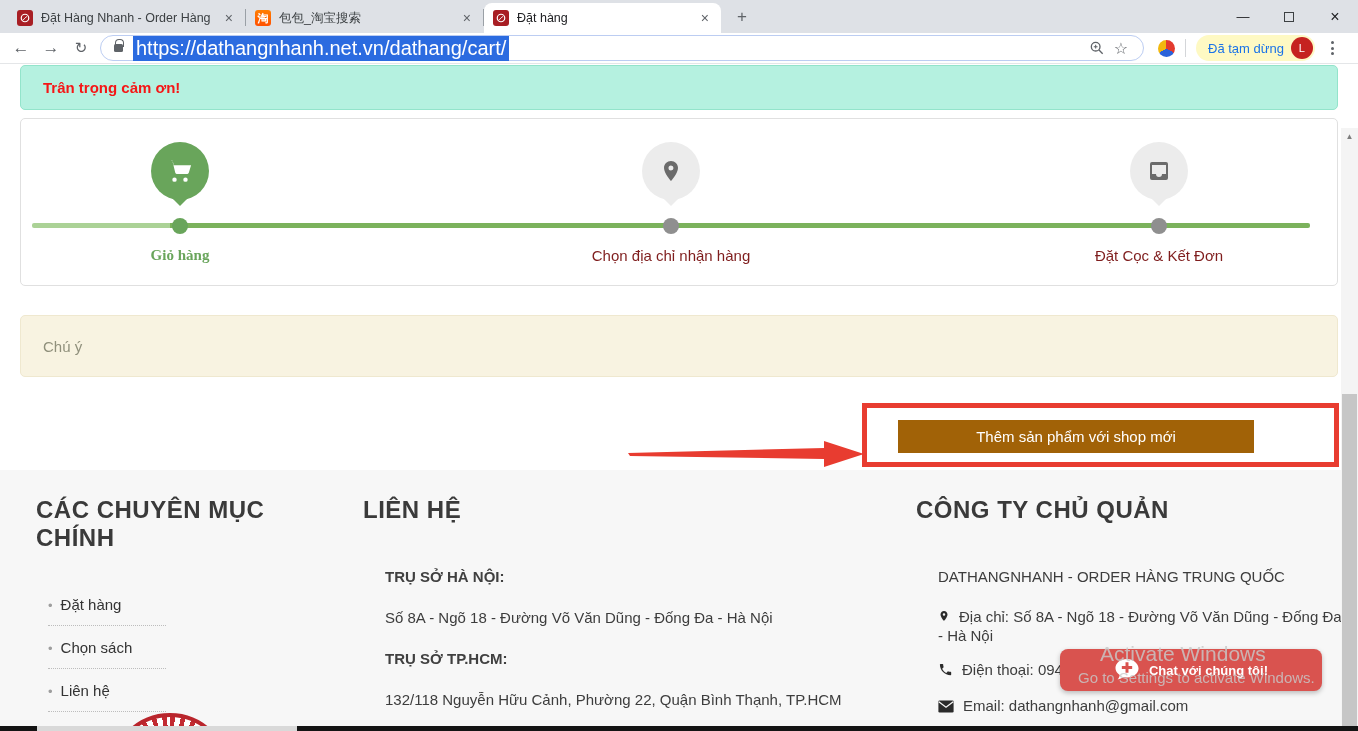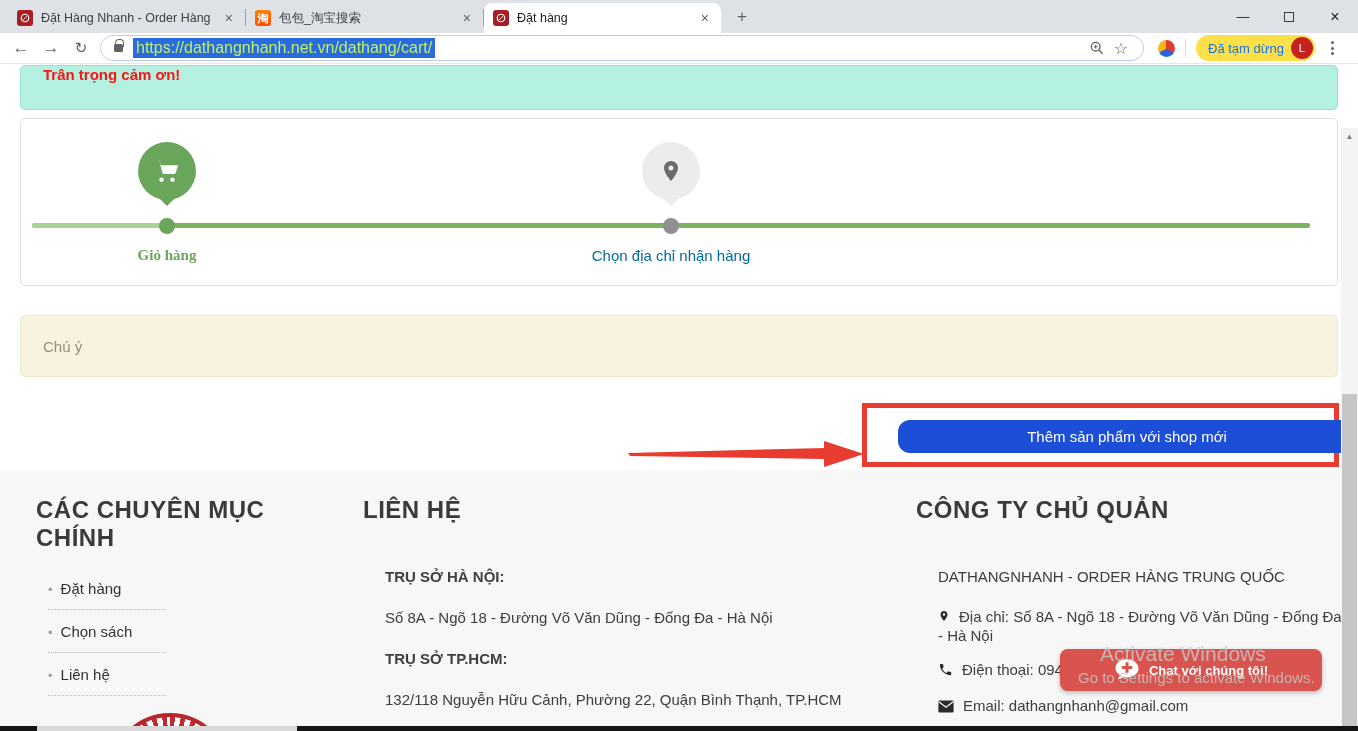--- a/index.html
+++ b/index.html
@@ -34,83 +34,83 @@
   .nav-btn { width:30px; height:28px; display:flex; align-items:center; justify-content:center;
              color:#5f6368; font-size:17px; }
   .nav-btn.reload { font-size:15px; }
   .address-bar { position:relative; margin-left:4px; width:1044px; height:26px;
                  border:1px solid #bccdf2; border-radius:14px; display:flex; align-items:center;
                  padding:0 10px 0 13px; background:#fff; }
   .lock-icon { width:9px; height:8px; background:#5f6368; border-radius:1.5px; position:relative;
                margin-right:10px; flex:none; }
   .lock-icon::before { content:""; position:absolute; left:1px; top:-5px; width:7px; height:7px;
                border:1.6px solid #5f6368; border-bottom:none; border-radius:4px 4px 0 0; }
-  .url-text { background:#2b6be0; color:#bef264; font-size:16px; padding:1px 3px; white-space:nowrap; }
+  .url-text { background:#2b6be0; color:#ffffff; font-size:20px; padding:1px 3px; white-space:nowrap; }
   .addr-spacer { flex:1; }
   .addr-icon { width:24px; height:24px; display:flex; align-items:center; justify-content:center;
                color:#5f6368; }
   .star-glyph { font-size:16px; color:#5f6368; }
   .ext-icon { width:17px; height:17px; border-radius:50%; margin:0 10px 0 14px;
               background:conic-gradient(#e33a2e 0 120deg, #2a62d9 120deg 240deg, #f2b80e 240deg 360deg); }
   .tb-divider { width:1px; height:18px; background:#d4d6d9; }
-  .profile-chip { margin-left:10px; height:26px; background:#fde047; border-radius:13px;
+  .profile-chip { margin-left:10px; height:26px; background:#fef9c3; border-radius:13px;
                   display:flex; align-items:center; gap:7px; padding:0 2px 0 12px; }
   .profile-chip .label { color:#1a73e8; font-size:13px; }
   .avatar { width:22px; height:22px; border-radius:50%; background:#c5221f; color:#fff;
             display:flex; align-items:center; justify-content:center; font-size:11px; }
   .menu-dots { width:24px; height:24px; margin:0 6px 0 6px; display:flex; flex-direction:column;
                align-items:center; justify-content:center; gap:2.5px; }
   .menu-dots i { width:3px; height:3px; border-radius:50%; background:#5f6368; }
 
   
   .viewport { position:absolute; left:0; top:64px; width:1358px; height:662px; background:#fff; }
 
   .alert-success { position:absolute; left:20px; top:1px; width:1318px; height:45px;
                    background:#b5f1e0; border:1px solid #93e4cb; border-radius:5px;
-                   display:flex; padding-left:22px; }
+                   display:flex; align-items:center; padding-left:22px; }
   .alert-success span { color:#f51616; font-weight:bold; font-size:15px; }
 
   .stepper-card { position:absolute; left:20px; top:54px; width:1318px; height:168px;
                   background:#fff; border:1px solid #e0e0e0; border-radius:5px; }
   .step-line { position:absolute; left:11px; right:27px; top:104px; height:5px; border-radius:2px;
                background:linear-gradient(90deg,#abd296 0,#abd296 138px,#7bb25c 138px); }
   .step { position:absolute; top:0; width:280px; text-align:center; }
   .step .bubble { width:58px; height:58px; border-radius:50%; margin:23px auto 0;
                   display:flex; align-items:center; justify-content:center; position:relative; }
   .step .bubble::after { content:""; position:absolute; left:50%; bottom:-14px; margin-left:-8px;
                   border:8px solid transparent; }
   .step.active .bubble { background:#69a55b; }
   .step.active .bubble::after { border-top-color:#69a55b; }
   .step.pending .bubble { background:#ececec; }
   .step.pending .bubble::after { border-top-color:#ececec; }
   .step-dot { position:absolute; top:99px; left:50%; margin-left:-8px; width:16px; height:16px;
               border-radius:50%; }
   .step.active .step-dot { background:#69a55b; }
   .step.pending .step-dot { background:#8f8f8f; }
-  .step-label { position:absolute; top:128px; width:100%; font-size:15px; color:#0369a1; }
+  .step-label { position:absolute; top:128px; width:100%; font-size:15px; color:#7f1d1d; }
   .step.active .step-label { color:#69a55b; font-weight:bold; }
 
   .notice-box { position:absolute; left:20px; top:251px; width:1318px; height:62px;
                 background:#f8f3e1; border:1px solid #efe8cf; border-radius:5px;
                 display:flex; align-items:center; padding-left:22px; }
   .notice-box span { color:#90907c; font-size:15px; }
 
   .annotation-rect { position:absolute; left:862px; top:339px; width:477px; height:64px;
                      border:5px solid #e83c30; z-index:20; }
-  .add-shop-button { position:absolute; left:898px; top:356px; width:458px; height:33px;
-                     background:#1d4ed8; border:none; border-radius:12px; color:#fff; font-size:15px;
+  .add-shop-button { position:absolute; left:898px; top:356px; width:356px; height:33px;
+                     background:#a16207; border:none; border-radius:0; color:#fff; font-size:15px;
                      font-family:"Liberation Sans", sans-serif; z-index:21; }
   .annotation-arrow { position:absolute; left:628px; top:375px; z-index:22; }
 
   
   .footer { position:absolute; left:0; top:406px; width:1358px; height:256px; background:#f7f7f7; }
   .fcol { position:absolute; top:26px; }
   .fcol h2 { font-size:24px; font-weight:bold; color:#3a3a3a; letter-spacing:0.5px; }
   .fcol-1 { left:36px; width:310px; }
-  .links-grid { display:flex; gap:34px; margin-top:28px; padding-left:12px;align-items:center; }
+  .links-grid { display:flex; gap:34px; margin-top:44px; padding-left:12px;align-items:center; }
   .links-col { width:118px; }
   .flink { font-size:15px; color:#333; padding:0 0 12px 0; border-bottom:1px dotted #bdbdbd;
            margin-bottom:13px; white-space:nowrap; }
   .flink .bullet { color:#9e9e9e; margin-right:8px; font-size:13px; }
   .fcol-2 { left:363px; width:470px; }
   .fcol-2 .content { margin-top:44px; padding-left:22px; }
   .fcol-2 p { font-size:15px; color:#3d3d3d; margin-bottom:24px; white-space:nowrap; }
   .fcol-2 p.blabel { font-weight:bold; color:#404040; }
   .fcol-3 { left:916px; width:430px; }
   .fcol-3 .content { margin-top:44px; padding-left:22px; }
@@ -220,40 +220,49 @@
 
   <div class="viewport">
 
     <div class="alert-success">
       <span>Trân trọng cảm ơn!</span>
     </div>
 
     <div class="stepper-card">
       <div class="step-line"></div>
 
-      <div class="step active" style="left:6px;font-family:Liberation Serif, serif;">
+      <div class="step active" style="left:19px;font-family:Liberation Serif, serif;">
         <div class="bubble">
           <svg width="28" height="28" viewBox="0 0 24 24">
               <path fill="#fff" d="M7.3 17.5a1.9 1.9 0 1 0 0 3.8 1.9 1.9 0 0 0 0-3.8zm9.4 0a1.9 1.9 0 1 0 0 3.8 1.9 1.9 0 0 0 0-3.8zM3.2 3h2.2l2.5 10.2c.2.8.9 1.3 1.7 1.3h8.3c.8 0 1.5-.5 1.7-1.3L21.5 7H6.6l-.5-2.3A2 2 0 0 0 4.2 3z"></path>
             </svg>
         </div>
         <div class="step-dot"></div>
         <div class="step-label">Giỏ hàng</div>
       </div>
 
       <div class="step pending" style="left:510px;">
         <div class="bubble">
           <svg width="24" height="24" viewBox="0 0 24 24">
               <path fill="#6b6b6b" d="M12 2C8.1 2 5 5.1 5 9c0 5.2 7 13 7 13s7-7.8 7-13c0-3.9-3.1-7-7-7zm0 9.5A2.5 2.5 0 1 1 12 6.5a2.5 2.5 0 0 1 0 5z"></path>
             </svg>
         </div>
         <div class="step-dot"></div>
         <div class="step-label">Chọn địa chỉ nhận hàng</div>
       </div>
 
+      <div class="step pending" style="left:998px;">
+        <div class="bubble">
+          <svg width="24" height="24" viewBox="0 0 24 24">
+              <path fill="#6b6b6b" d="M19 3H5a2 2 0 0 0-2 2v14a2 2 0 0 0 2 2h14a2 2 0 0 0 2-2V5a2 2 0 0 0-2-2zm0 12h-4a3 3 0 0 1-6 0H5V6h14v9z"></path>
+            </svg>
+        </div>
+        <div class="step-dot"></div>
+        <div class="step-label">Đặt Cọc &amp; Kết Đơn</div>
+      </div>
     </div>
 
     <div class="notice-box">
       <span>Chú ý</span>
     </div>
 
     <div class="annotation-rect"></div>
     <button class="add-shop-button">Thêm sản phẩm với shop mới</button>
     <svg class="annotation-arrow" width="238" height="30" viewBox="0 0 238 30">
       <polygon points="0,14 196,9 196,2 236,15 196,28 196,20 2,17" fill="#e83c30"></polygon>

